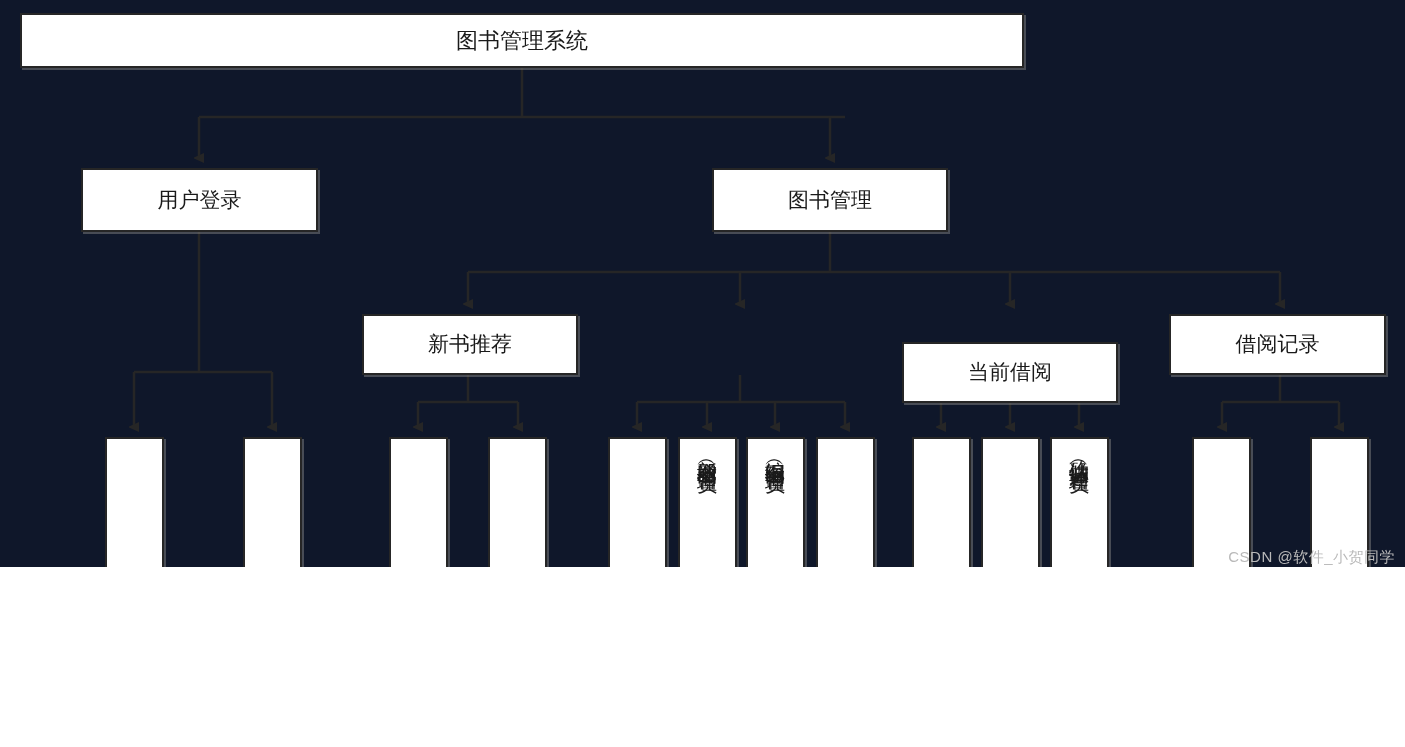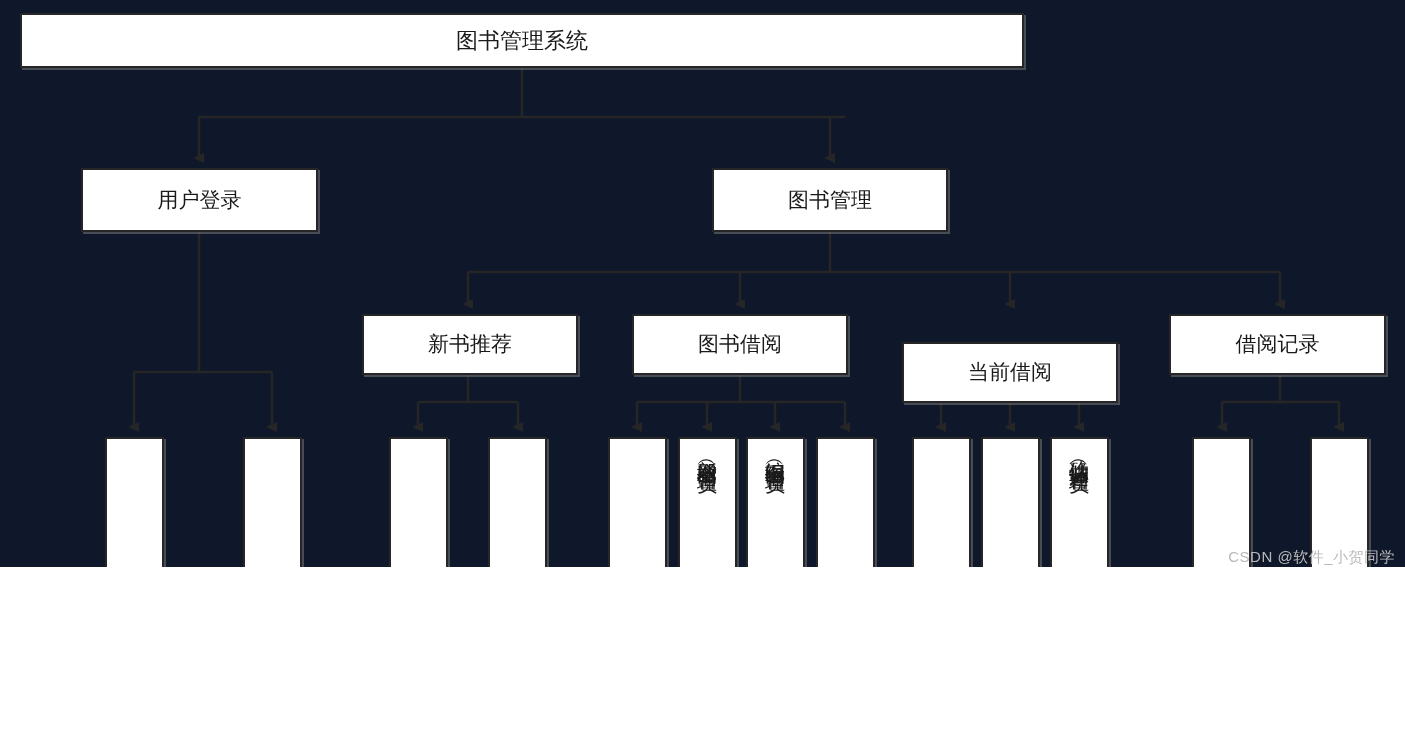--- a/index.html
+++ b/index.html
@@ -138,23 +138,20 @@
   <div class="node horizontal" style="left:81px; top:168px; width:237px; height:64px;">
     <span class="label">用户登录</span>
   </div>
   <div class="node horizontal" style="left:712px; top:168px; width:236px; height:64px;justify-content:center;">
     <span class="label">图书管理</span>
   </div>
 
   <div class="node horizontal" style="left:362px; top:314px; width:216px; height:61px;">
     <span class="label">新书推荐</span>
   </div>
-  <div class="node horizontal" style="left:632px; top:314px; width:216px; height:61px;">
-    <span class="label">图书借阅</span>
-  </div>
   <div class="node horizontal" style="left:902px; top:314px; width:216px; height:61px;margin-top:28px;">
     <span class="label">当前借阅</span>
   </div>
   <div class="node horizontal" style="left:1129px; top:314px; width:217px; height:61px;margin-left:40px;">
     <span class="label">借阅记录</span>
   </div>
 
   <div class="node vertical centered" style="left:105px; top:437px; width:59px; height:298px;">
     <span class="label">用户登录</span>
   </div>

